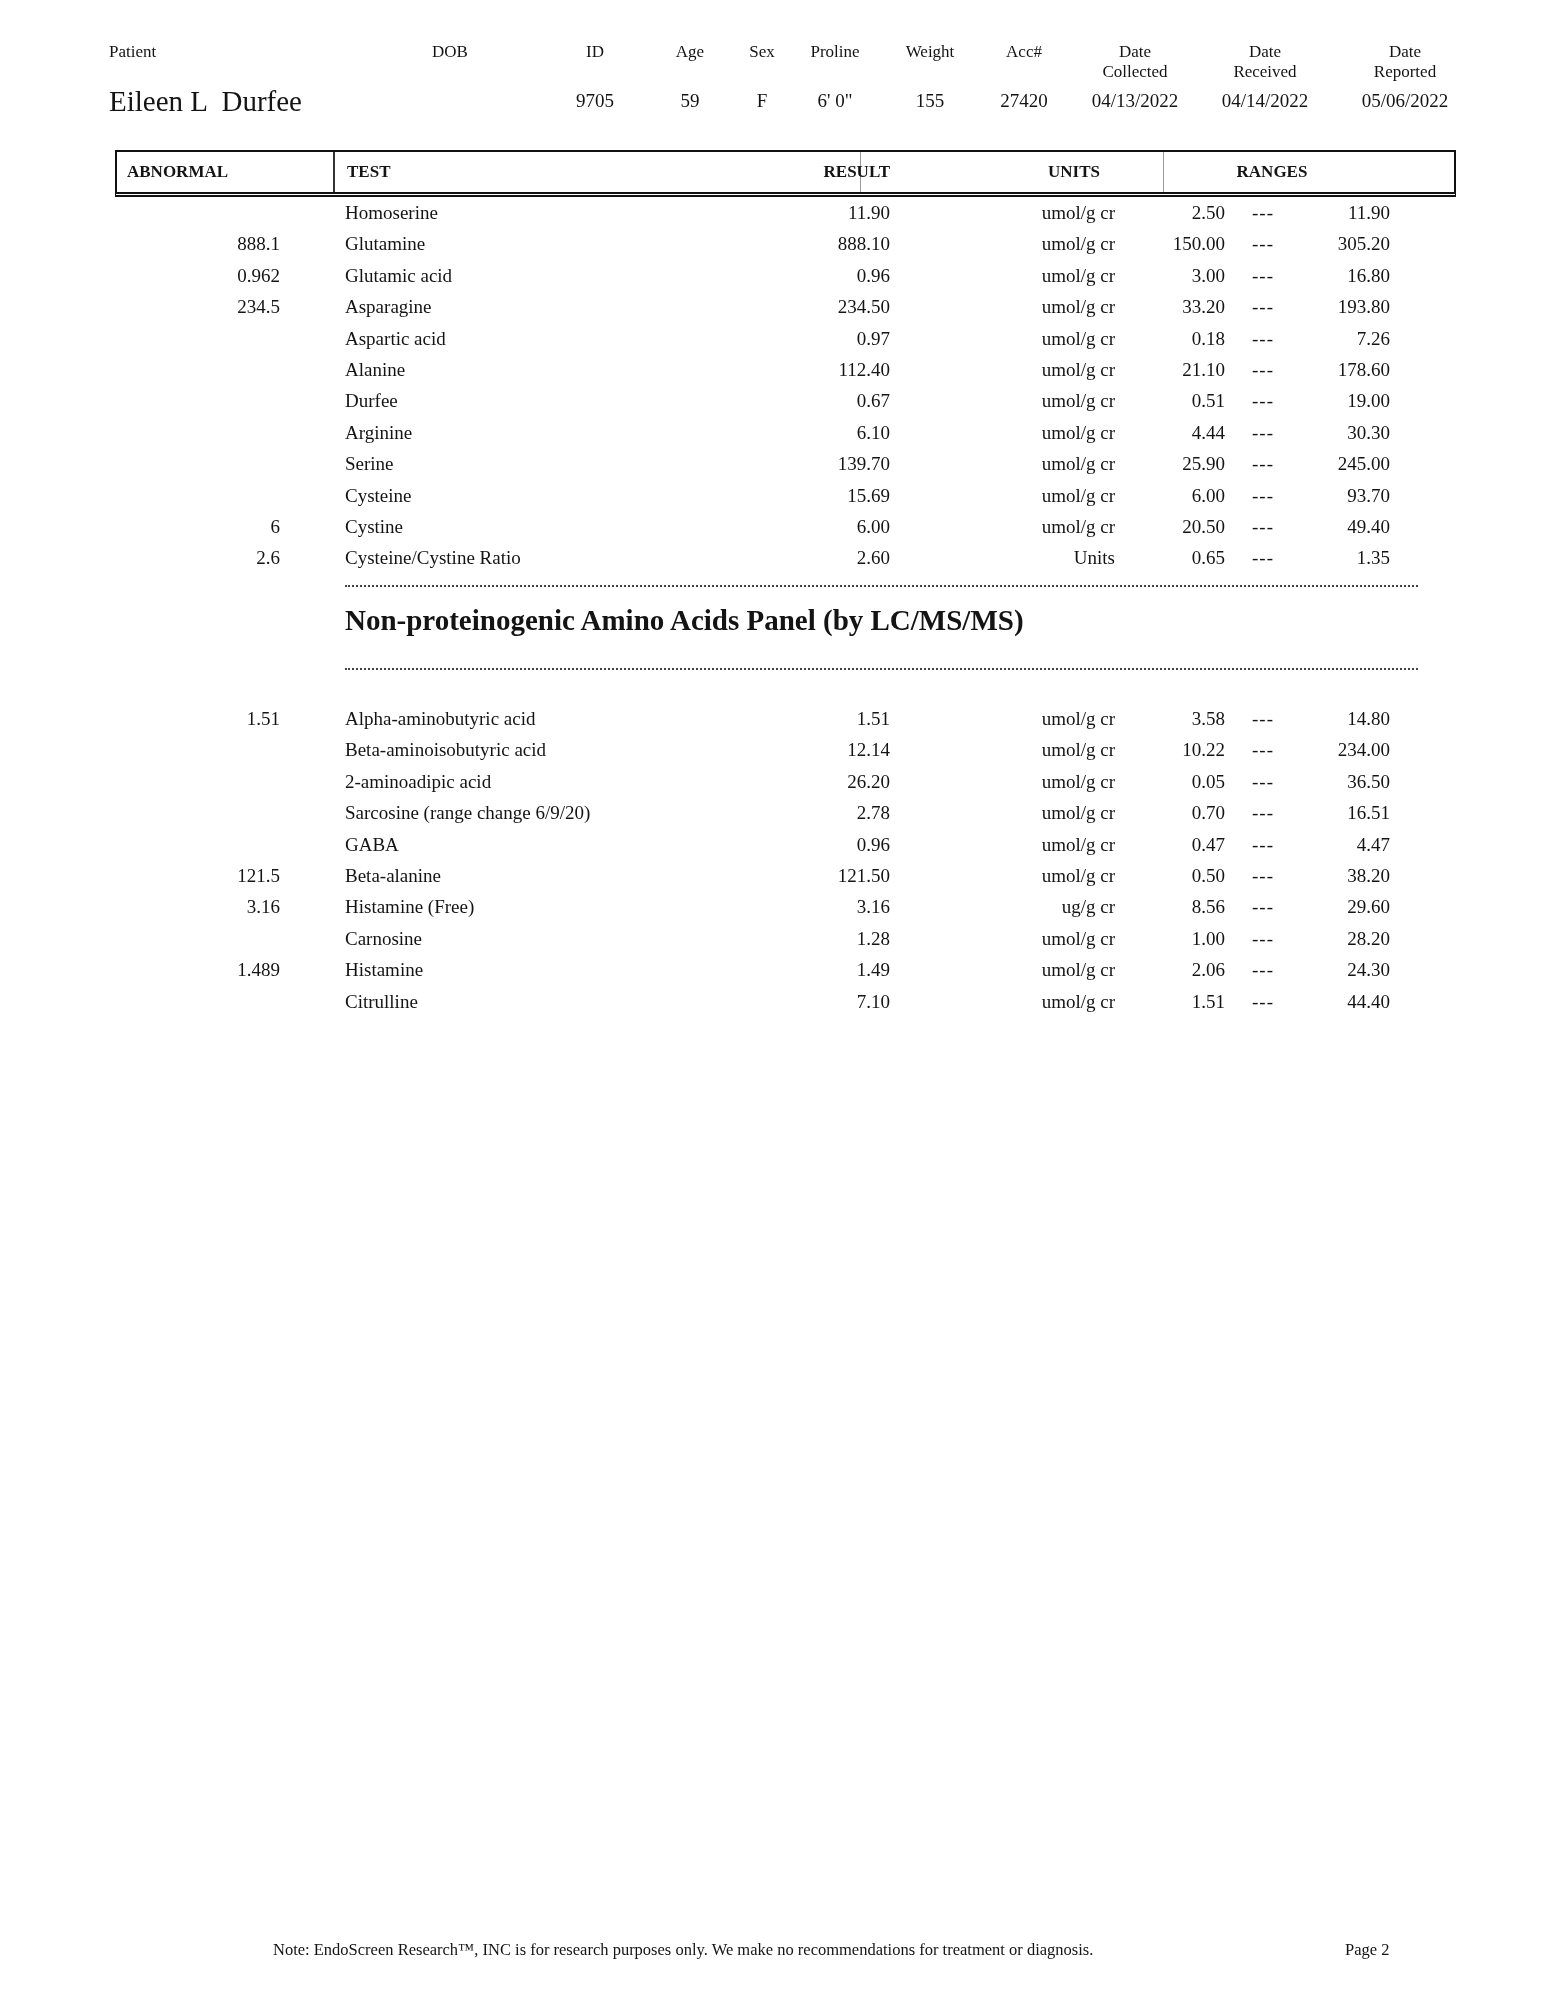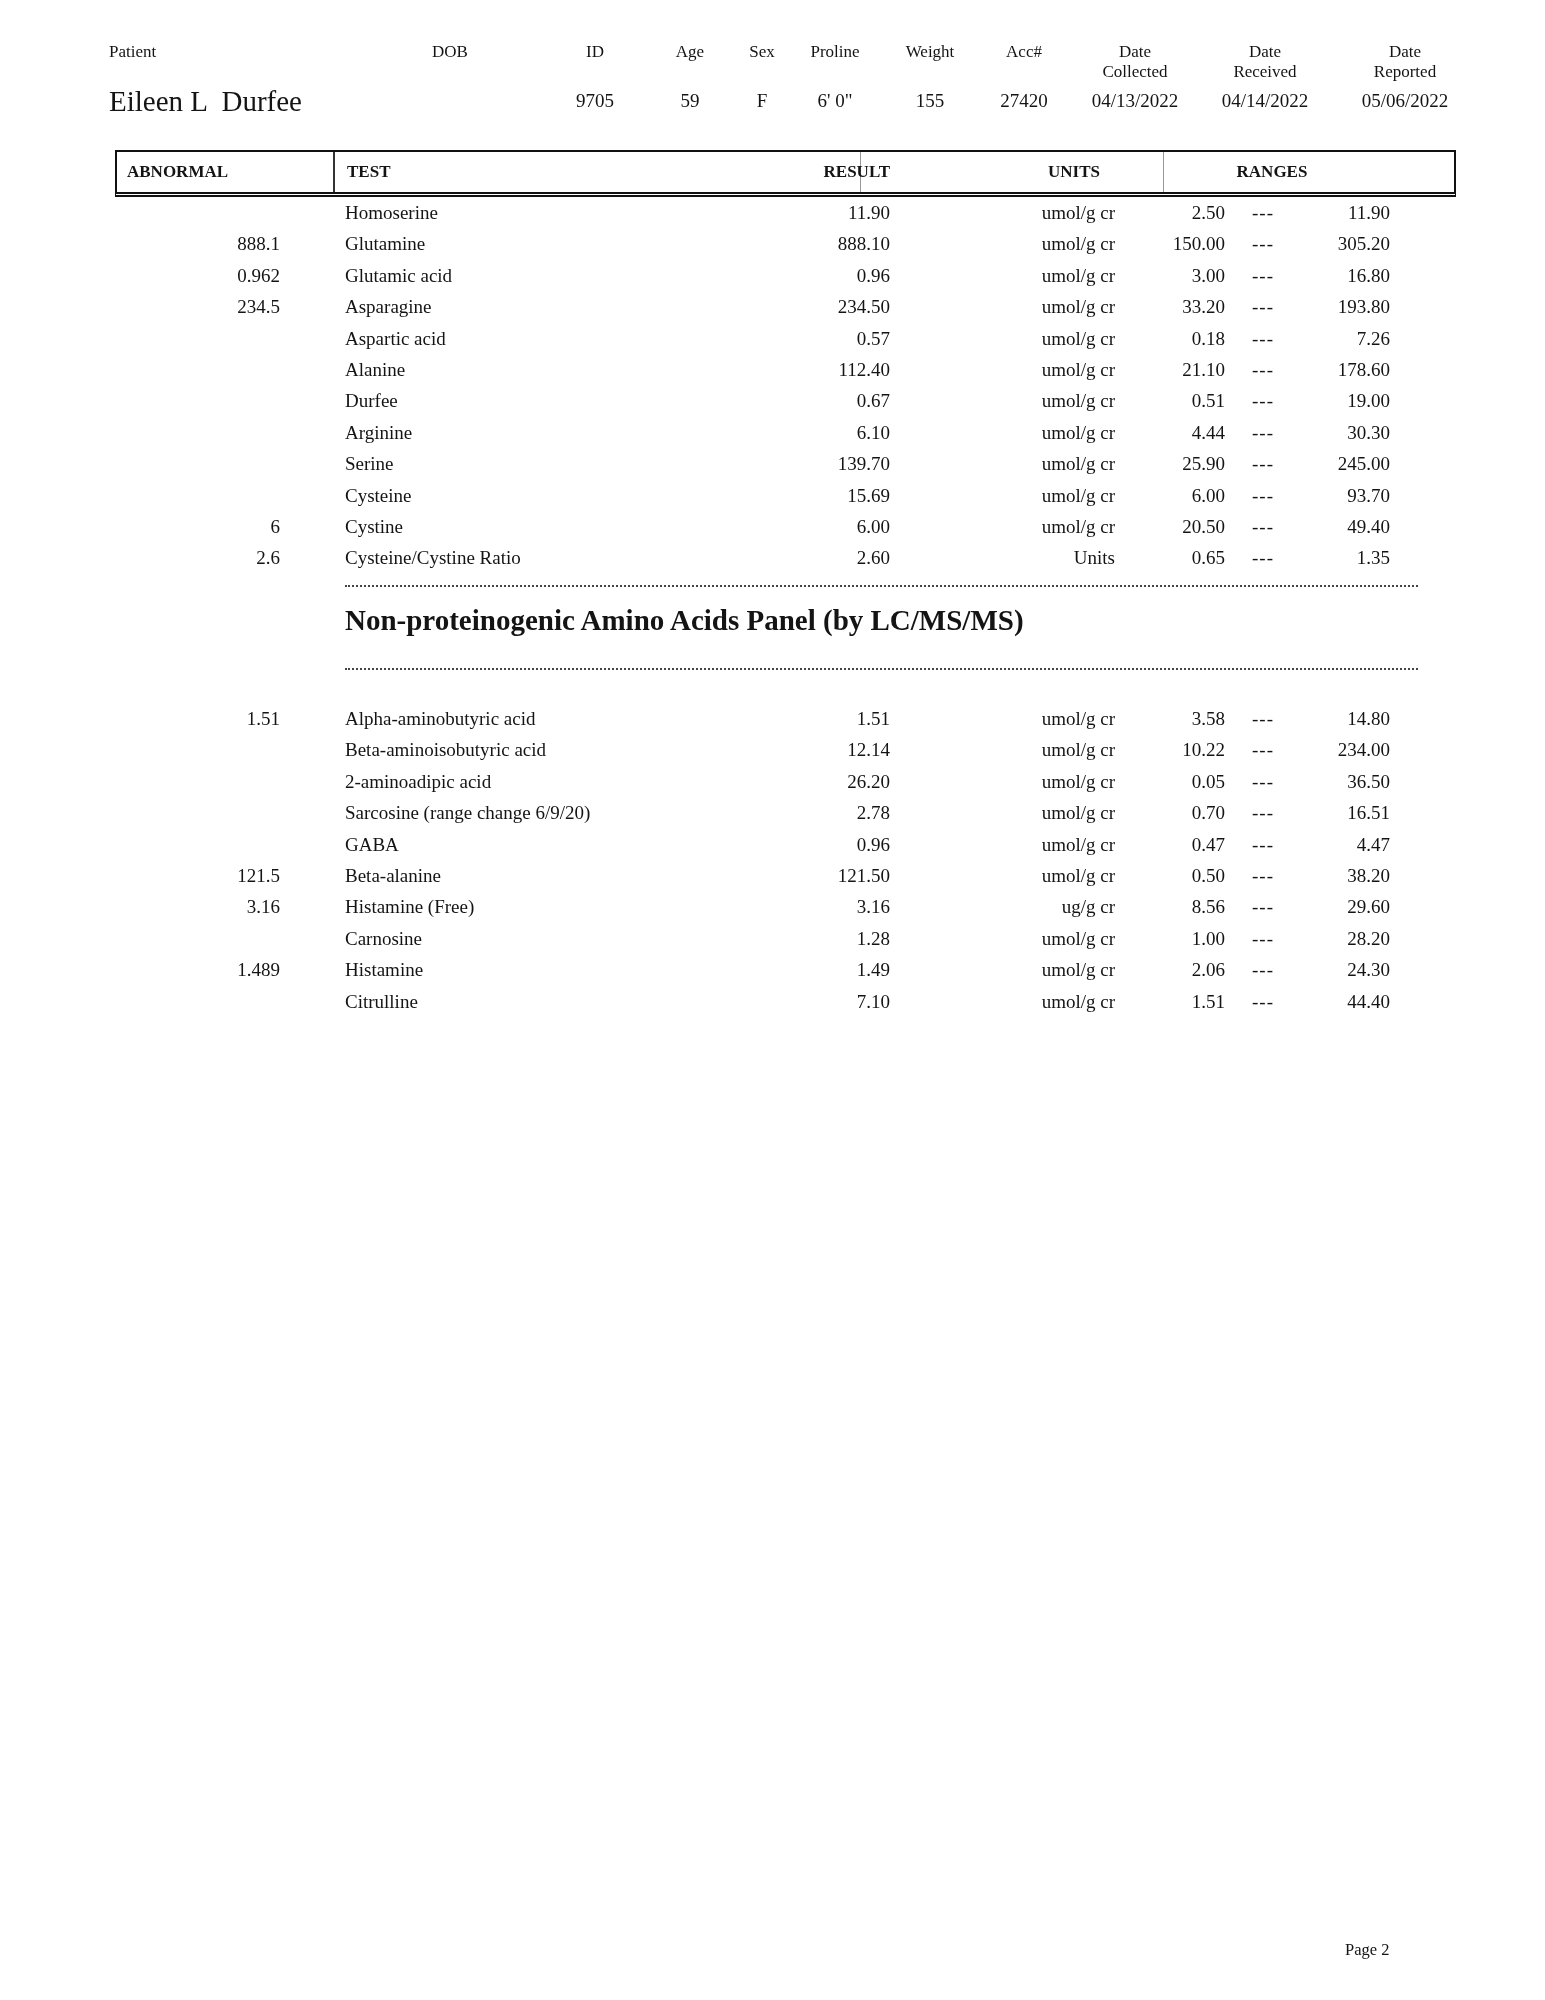--- a/index.html
+++ b/index.html
@@ -171,21 +171,21 @@
         <div class="cell c-test">Asparagine</div>
         <div class="cell c-res">234.50</div>
         <div class="cell c-units">umol/g cr</div>
         <div class="cell c-low">33.20</div>
         <div class="cell c-dash">---</div>
         <div class="cell c-high">193.80</div>
       </div>
       <div class="row">
         <div class="cell c-abn"></div>
         <div class="cell c-test">Aspartic acid</div>
-        <div class="cell c-res">0.57</div>
+        <div class="cell c-res">0.97</div>
         <div class="cell c-units">umol/g cr</div>
         <div class="cell c-low">0.18</div>
         <div class="cell c-dash">---</div>
         <div class="cell c-high">7.26</div>
       </div>
       <div class="row">
         <div class="cell c-abn"></div>
         <div class="cell c-test">Alanine</div>
         <div class="cell c-res">112.40</div>
         <div class="cell c-units">umol/g cr</div>
@@ -339,15 +339,16 @@
         <div class="cell c-abn"></div>
         <div class="cell c-test">Citrulline</div>
         <div class="cell c-res">7.10</div>
         <div class="cell c-units">umol/g cr</div>
         <div class="cell c-low">1.51</div>
         <div class="cell c-dash">---</div>
         <div class="cell c-high">44.40</div>
       </div>
     </div>
 
+  <div class="footer-note">Note: EndoScreen Research™, INC is for research purposes only. We make no recommendations for treatment or diagnosis.</div>
   <div class="footer-page">Page 2</div>
 
 </div>
 
 </body></html>

